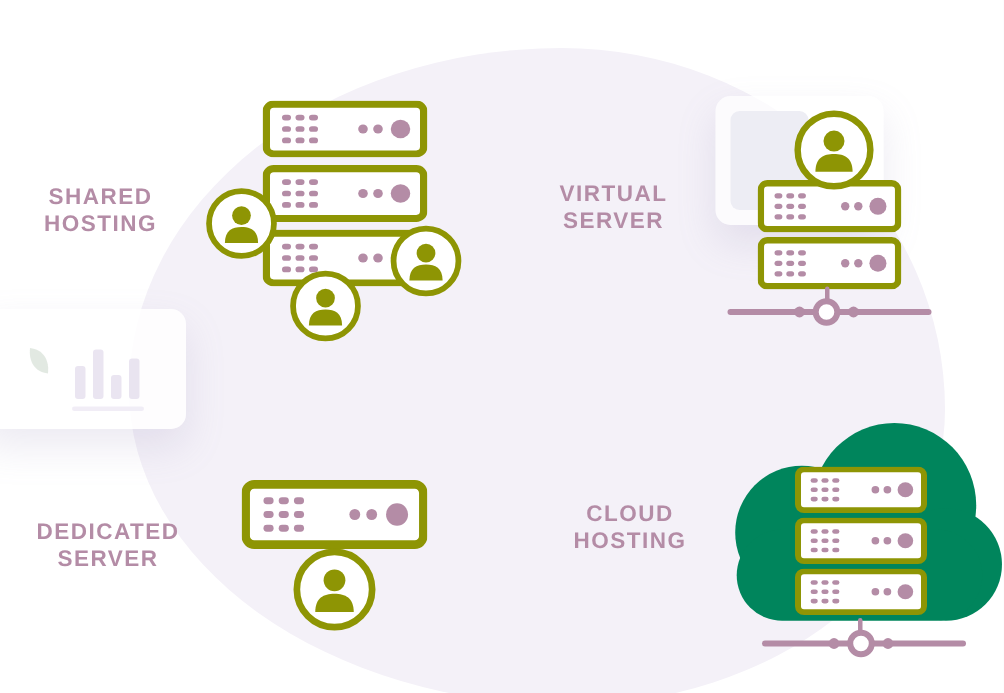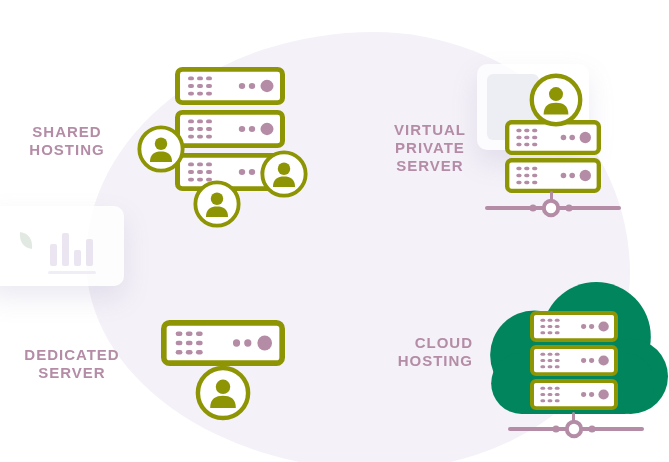--- a/index.html
+++ b/index.html
@@ -113,23 +113,22 @@
   <svg class="abs" style="left:136px;top:104px;" width="50" height="50">
       <use href="#sym-user"></use>
     </svg>
   <svg class="abs" style="left:259px;top:129px;" width="50" height="50">
       <use href="#sym-user"></use>
     </svg>
   <svg class="abs" style="left:192px;top:159px;" width="50" height="50">
       <use href="#sym-user"></use>
     </svg>
 
-  <div class="label" style="left:377px;top:101px;width:106px;">
+  <div class="label" style="left:356px;top:101px;width:106px;">
     <span>VIRTUAL</span>
-    <span>PRIVATE</span>
     <span>SERVER</span>
   </div>
   <div class="ghost-card" style="left:477px;top:44px;width:112px;height:86px;background:rgba(255,255,255,0.7);">
     <div class="ghost-photo"></div>
   </div>
   <div class="stack gap3" style="left:505px;top:100px;">
     <svg width="96" height="35">
         <use href="#sym-server"></use>
       </svg>
     <svg width="96" height="35">
@@ -148,21 +147,21 @@
     <span>DEDICATED</span>
     <span>SERVER</span>
   </div>
   <svg class="abs" style="left:161px;top:300px;" width="124" height="46">
       <use href="#sym-server"></use>
     </svg>
   <svg class="abs" style="left:194px;top:344px;" width="58" height="58">
       <use href="#sym-user"></use>
     </svg>
 
-  <div class="label" style="left:367px;top:314px;width:106px;text-align:right;">
+  <div class="label" style="left:367px;top:314px;width:106px;">
     <span>CLOUD</span>
     <span>HOSTING</span>
   </div>
   <svg class="abs" style="left:477px;top:260px;" width="192" height="142">
       <use href="#sym-cloud"></use>
     </svg>
   <div class="stack gap3" style="left:530px;top:291px;">
     <svg width="88" height="31">
         <use href="#sym-server"></use>
       </svg>

